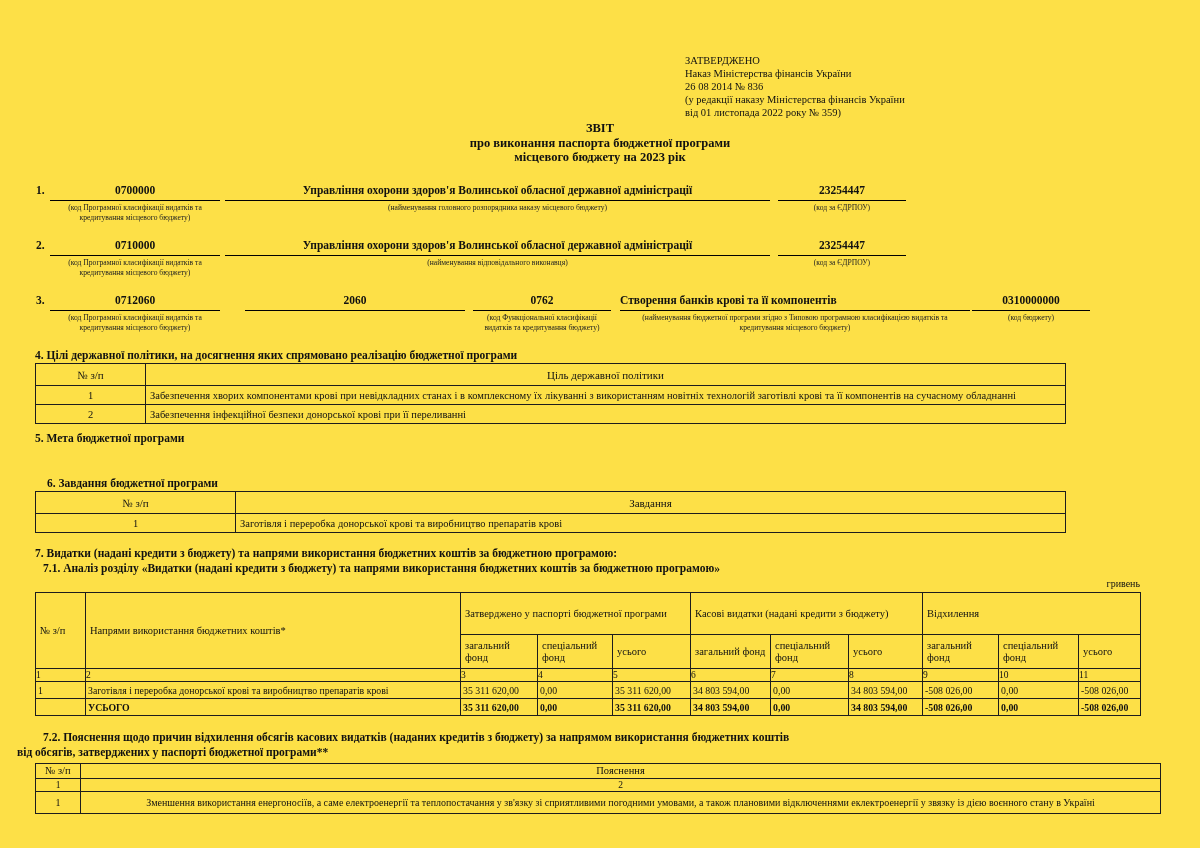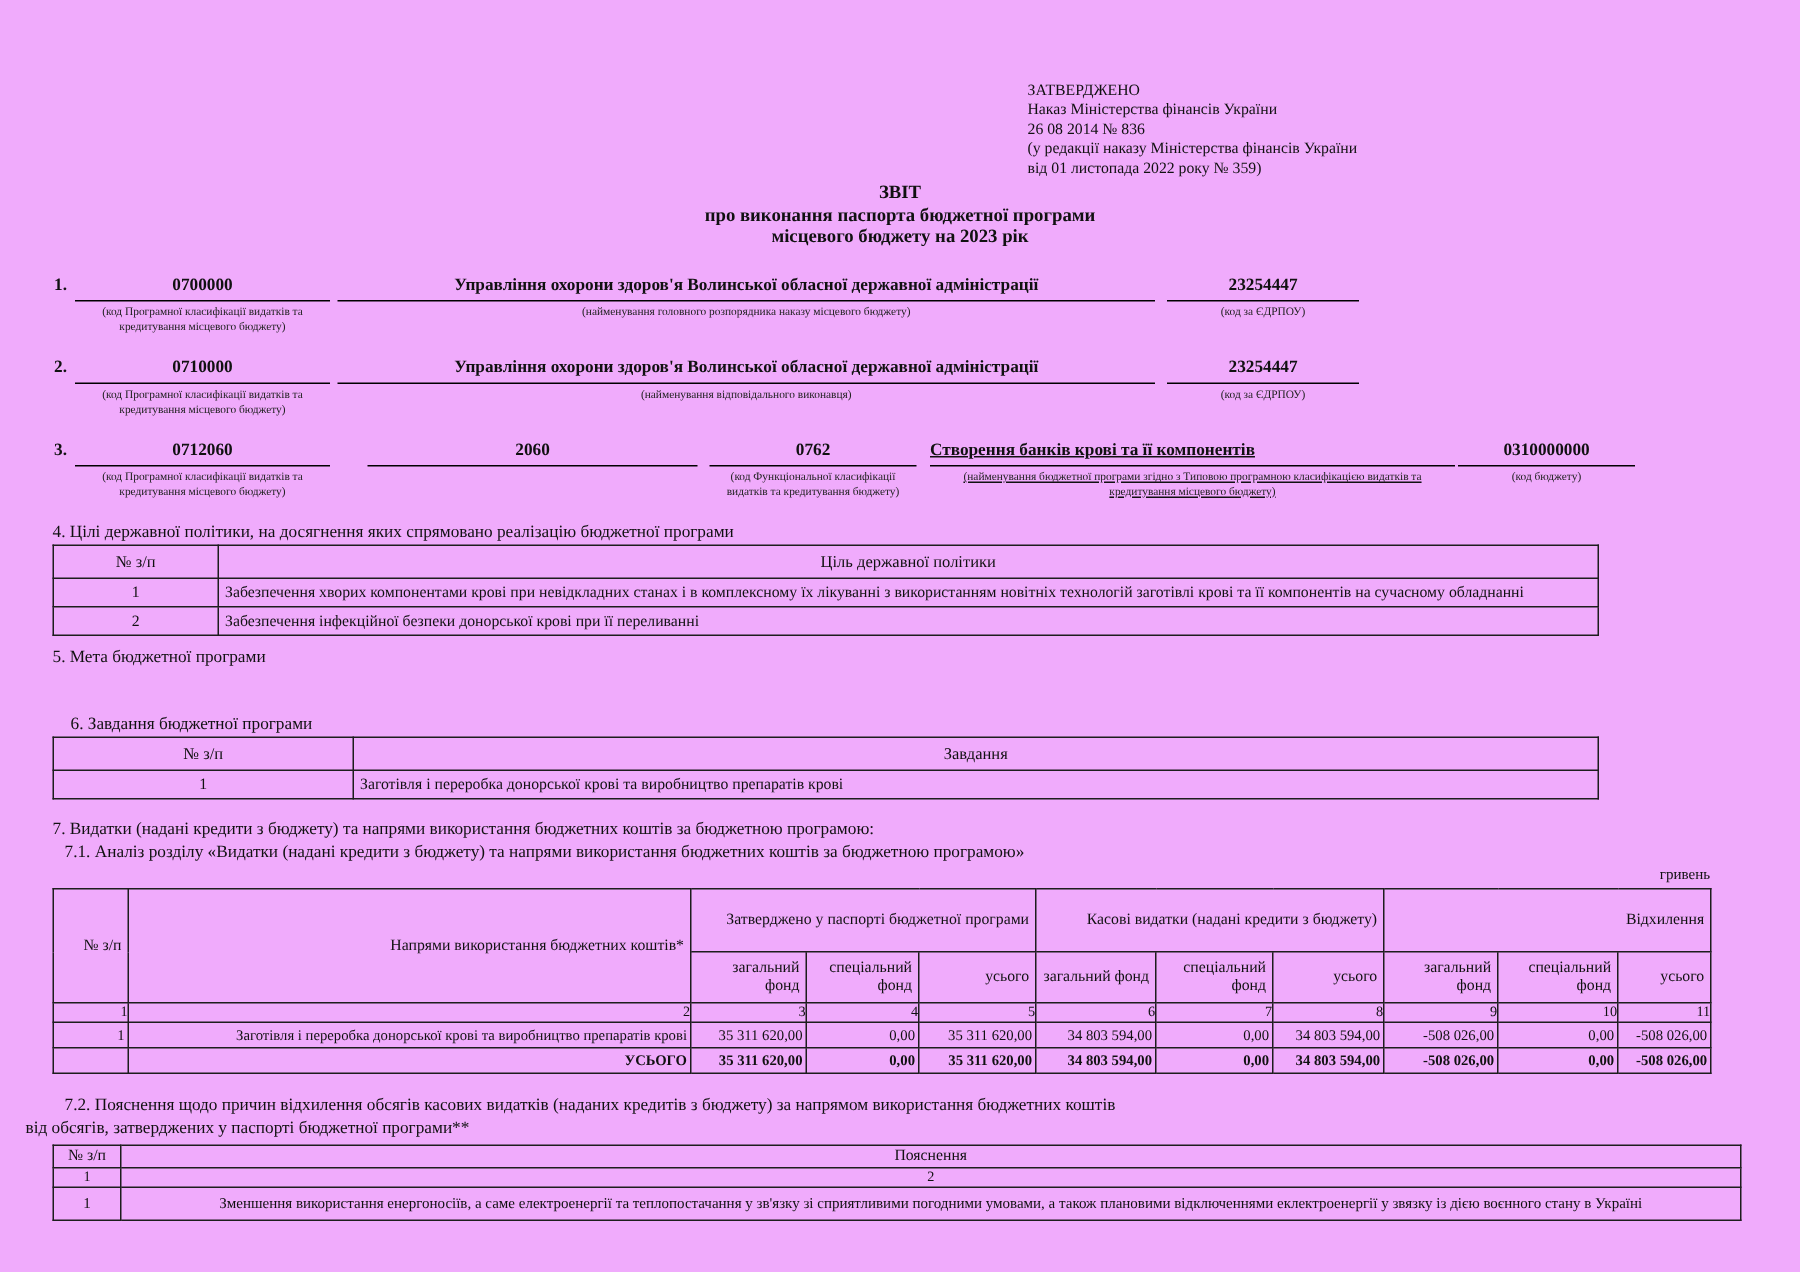--- a/index.html
+++ b/index.html
@@ -1,19 +1,19 @@
 <!DOCTYPE html>
 <html lang="uk"><head>
 <meta charset="utf-8">
 <style>
   * { box-sizing: border-box; }
   html,body { margin:0; padding:0; background:#e8e8e8; }
   .page {
     position:relative; width:1200px; height:848px; margin:0 auto;
-    background:#f0abfc; color:#111;
+    background:#fde047; color:#111;
     font-family:"Liberation Serif","DejaVu Serif",serif;
     overflow:hidden;
   }
   .abs { position:absolute; }
 
   
   .approval { font-size:10.5px; line-height:13px; }
 
   
   .title { width:1200px; text-align:center; font-weight:bold; font-size:12.5px; line-height:14.5px; }
@@ -21,41 +21,41 @@
   
   .item-num { font-weight:bold; font-size:11.5px; }
   .field { position:absolute; text-align:center; }
   .field .value {
     font-weight:bold; font-size:11.5px; line-height:13px;
     border-bottom:1.6px solid #000; padding-bottom:3px; white-space:nowrap;
   }
   .field .value.left { text-align:left; }
   .field .caption { font-size:7.6px; line-height:9.5px; padding-top:2px; color:#222; }
 
-  .sec-heading { font-size:11.5px; white-space:nowrap; }
+  .sec-heading { font-size:11.5px; white-space:nowrap;font-weight:bold; }
 
   
   table { border-collapse:collapse; table-layout:fixed; }
   td { border:1.2px solid #1d1d1d; padding:0 4px; overflow:hidden; }
   .t-simple { font-size:10.5px; }
   .t-simple td.hdr { text-align:center; font-size:11px; height:22px; }
   .t-simple td.numcell { text-align:center; }
   .t-simple td.rowtext { white-space:nowrap; }
   .t-simple tr.datarow td { height:19px; }
 
   .mission {
     font-weight:bold; font-size:11.5px;
     border-bottom:1.6px solid #000; padding-bottom:4px; white-space:nowrap;
   }
 
   .hryven { font-size:10px; text-align:right; }
 
   
   .t71 { font-size:10.5px; }
-  .t71 td { text-align:right; vertical-align:middle; }
+  .t71 td { text-align:left; vertical-align:middle; }
   .t71 .grp { height:42px; line-height:13px; }
   .t71 .sub { height:34px; line-height:12px; }
   .t71 tr.nums td { height:13px; font-size:9.5px; line-height:10px; padding:0; }
   .t71 tr.data td { height:17px; font-size:9.8px; white-space:nowrap; padding:0 2px; }
   .t71 tr.total td { font-weight:bold; }
 
   
   .t72 { font-size:10.5px; }
   .t72 td { text-align:center; vertical-align:middle; }
   .t72 tr.hdr td { height:15px; font-size:10.5px; line-height:12px; padding:0; }
@@ -119,21 +119,21 @@
       <div class="value">0712060</div>
       <div class="caption">(код Програмної класифікації видатків та кредитування місцевого бюджету)</div>
     </div>
     <div class="field" style="left:245px; top:294px; width:220px;">
       <div class="value">2060</div>
     </div>
     <div class="field" style="left:473px; top:294px; width:138px;">
       <div class="value">0762</div>
       <div class="caption">(код Функціональної класифікації видатків та кредитування бюджету)</div>
     </div>
-    <div class="field" style="left:620px; top:294px; width:350px;text-decoration:underline;">
+    <div class="field" style="left:620px; top:294px; width:350px;">
       <div class="value left">Створення банків крові та її компонентів</div>
       <div class="caption">(найменування бюджетної програми згідно з Типовою програмною класифікацією видатків та кредитування місцевого бюджету)</div>
     </div>
     <div class="field" style="left:972px; top:294px; width:118px;">
       <div class="value">0310000000</div>
       <div class="caption">(код бюджету)</div>
     </div>
   </div>
 
   <div class="abs sec-heading" style="left:35px; top:349px;">4. Цілі державної політики, на досягнення яких спрямовано реалізацію бюджетної програми</div>

